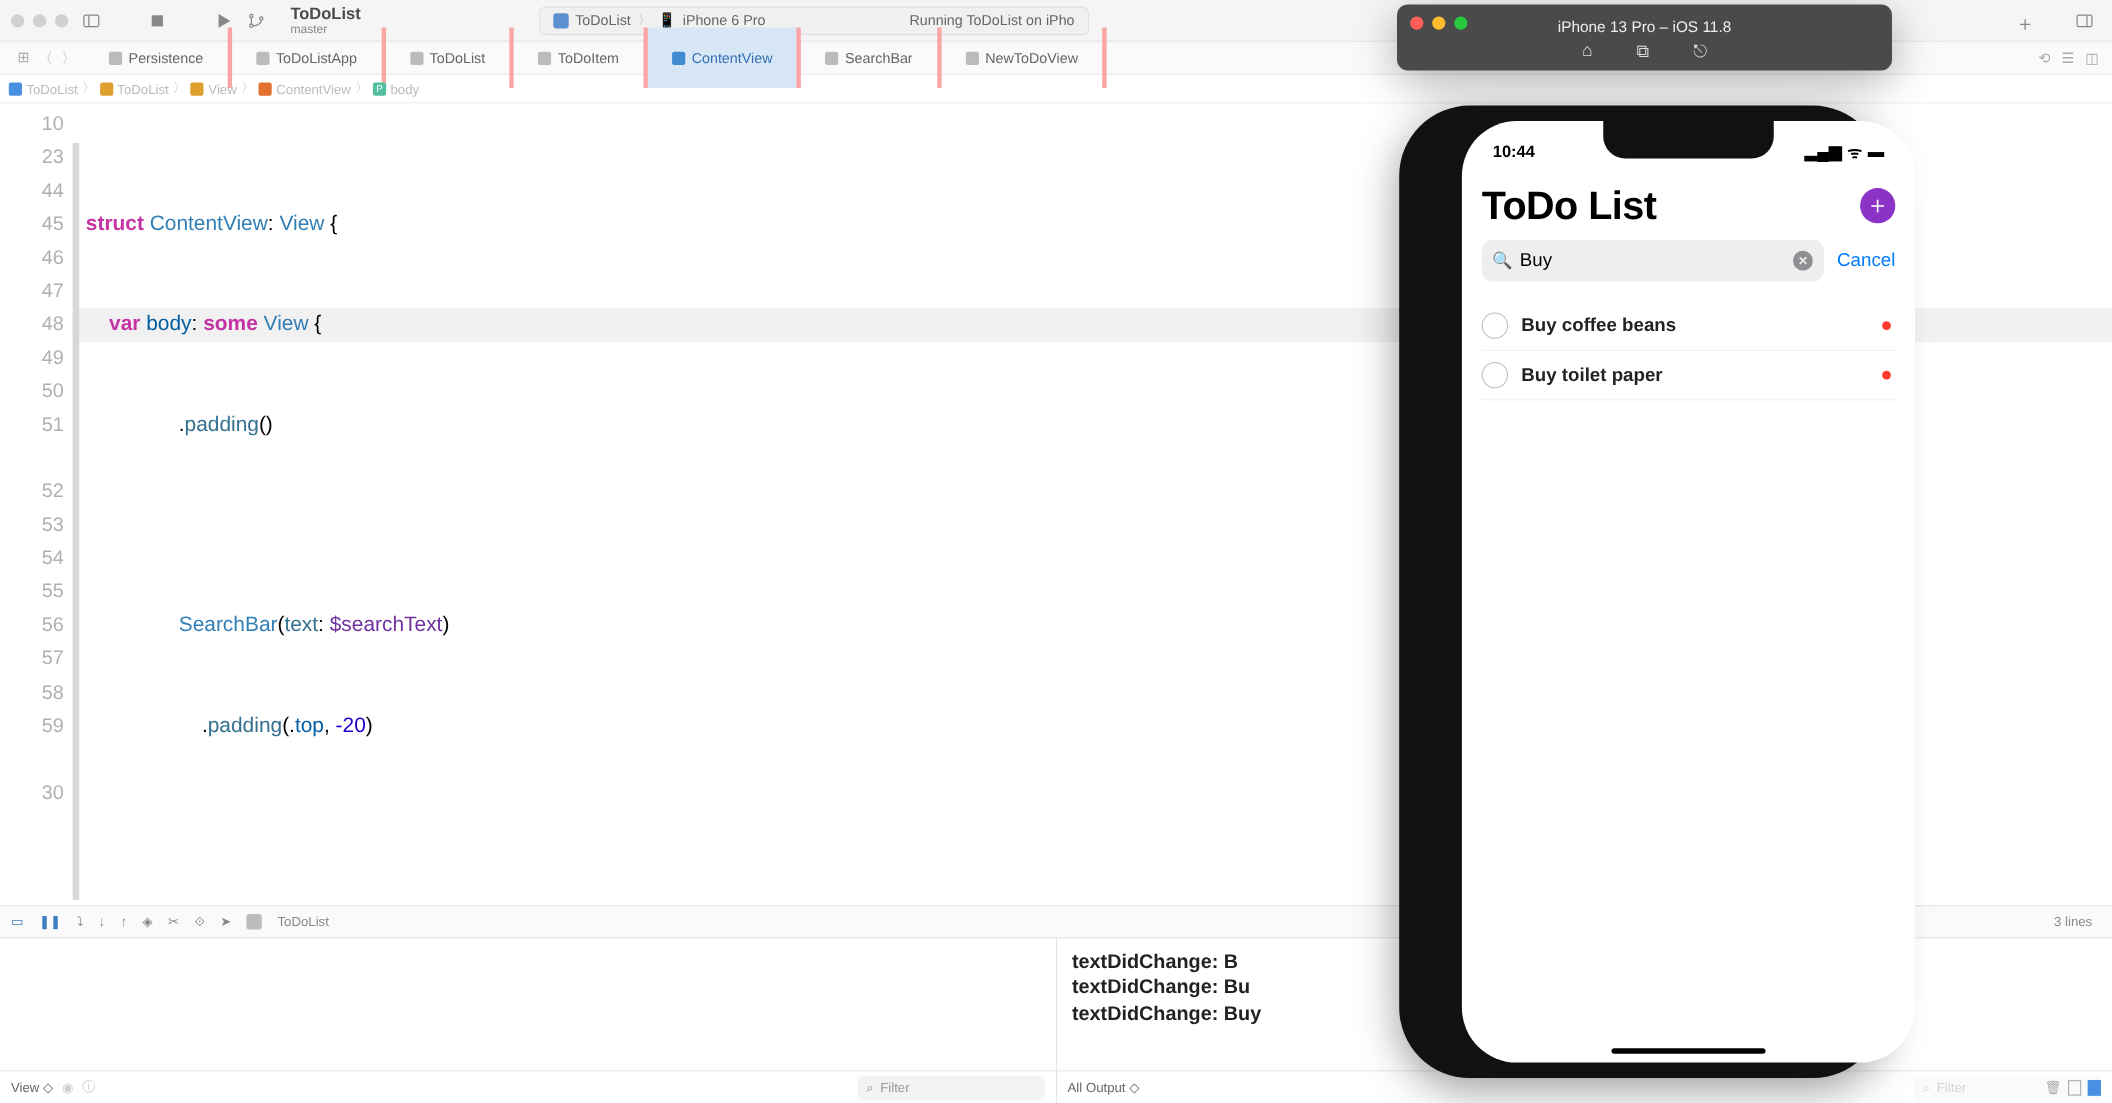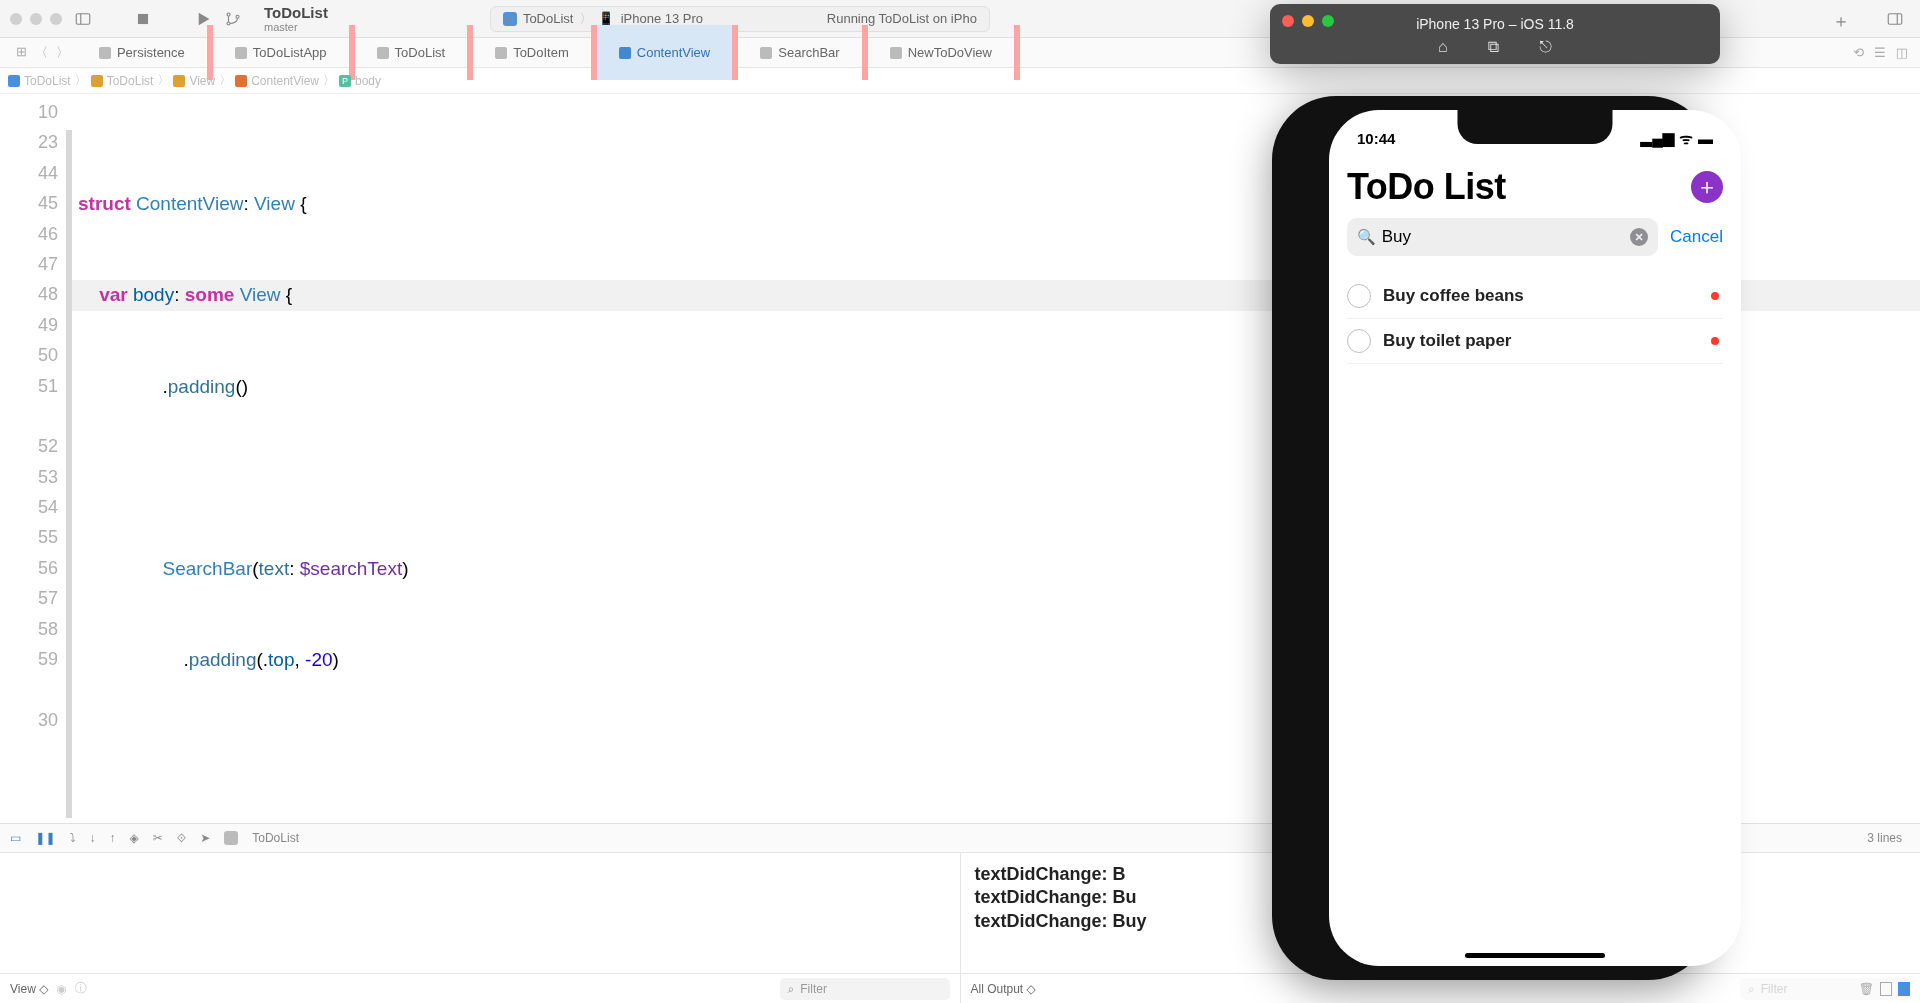--- a/index.html
+++ b/index.html
@@ -16,21 +16,21 @@
   .project-title .name { font-size: 15px; font-weight: 600; color: #4a4a4a; }
   .project-title .branch { font-size: 11px; color: #888; }
   .scheme-bar { margin-left: 150px; background: #f0f0f0; border: 1px solid #e0e0e0; border-radius: 6px; height: 26px; padding: 0 12px; display: flex; align-items: center; gap: 8px; font-size: 13px; color: #666; width: 500px; justify-content: space-between; }
   .scheme-left { display: flex; align-items: center; gap: 6px; }
   .scheme-icn { width: 14px; height: 14px; background: #5a8fd0; border-radius: 3px; }
   .status-text { font-size: 13px; color: #666; }
 
   
   .file-tabs { height: 30px; background: #fafafa; border-bottom: 1px solid #e5e5e5; display: flex; align-items: center; padding-left: 8px; gap: 0; font-size: 13px; color: #666; }
   .tabs-left { display: flex; gap: 8px; padding: 0 8px; color: #aaa; }
-  .file-tab { padding: 20px 22px; display: flex; align-items: center; gap: 6px; cursor: default; border-right: 6px solid #fca5a5; }
+  .file-tab { padding: 20px 22px; display: flex; align-items: center; gap: 6px; cursor: default; border-right: 4px solid #fca5a5; }
   .file-tab.active { background: #d8e7f6; color: #3570b5; }
   .swift-icn { width: 12px; height: 12px; background: #bbb; border-radius: 2px; }
   .file-tab.active .swift-icn { background: #3f8ad0; }
   .tabs-right { margin-left: auto; display: flex; gap: 10px; padding-right: 12px; color: #aaa; }
 
   
   .breadcrumb { height: 26px; background: #fff; border-bottom: 1px solid #eee; display: flex; align-items: center; padding-left: 8px; font-size: 12px; color: #bbb; gap: 4px; }
   .crumb-icn { width: 12px; height: 12px; border-radius: 2px; display: inline-block; }
   .crumb-blue { background: #4a90e2; }
   .crumb-yellow { background: #e0a030; }
@@ -148,21 +148,21 @@
   <div class="project-title">
     <div class="name">ToDoList</div>
     <div class="branch">master</div>
   </div>
   <div class="scheme-bar">
     <div class="scheme-left">
       <div class="scheme-icn"></div>
       <span>ToDoList</span>
       <span style="color:#bbb">〉</span>
       <span>📱</span>
-      <span>iPhone 13 Pro</span>
+      <span>iPhone 6 Pro</span>
     </div>
     <div class="status-text">Running ToDoList on iPho</div>
   </div>
   <span class="plus-icn">＋</span>
   <div class="right-strip">
     <svg viewBox="0 0 24 24" width="18" height="18" stroke="#888" fill="none" stroke-width="1.5">
         <rect x="3" y="5" width="18" height="14" rx="2"></rect>
         <line x1="15" y1="5" x2="15" y2="19"></line>
       </svg>
   </div>

